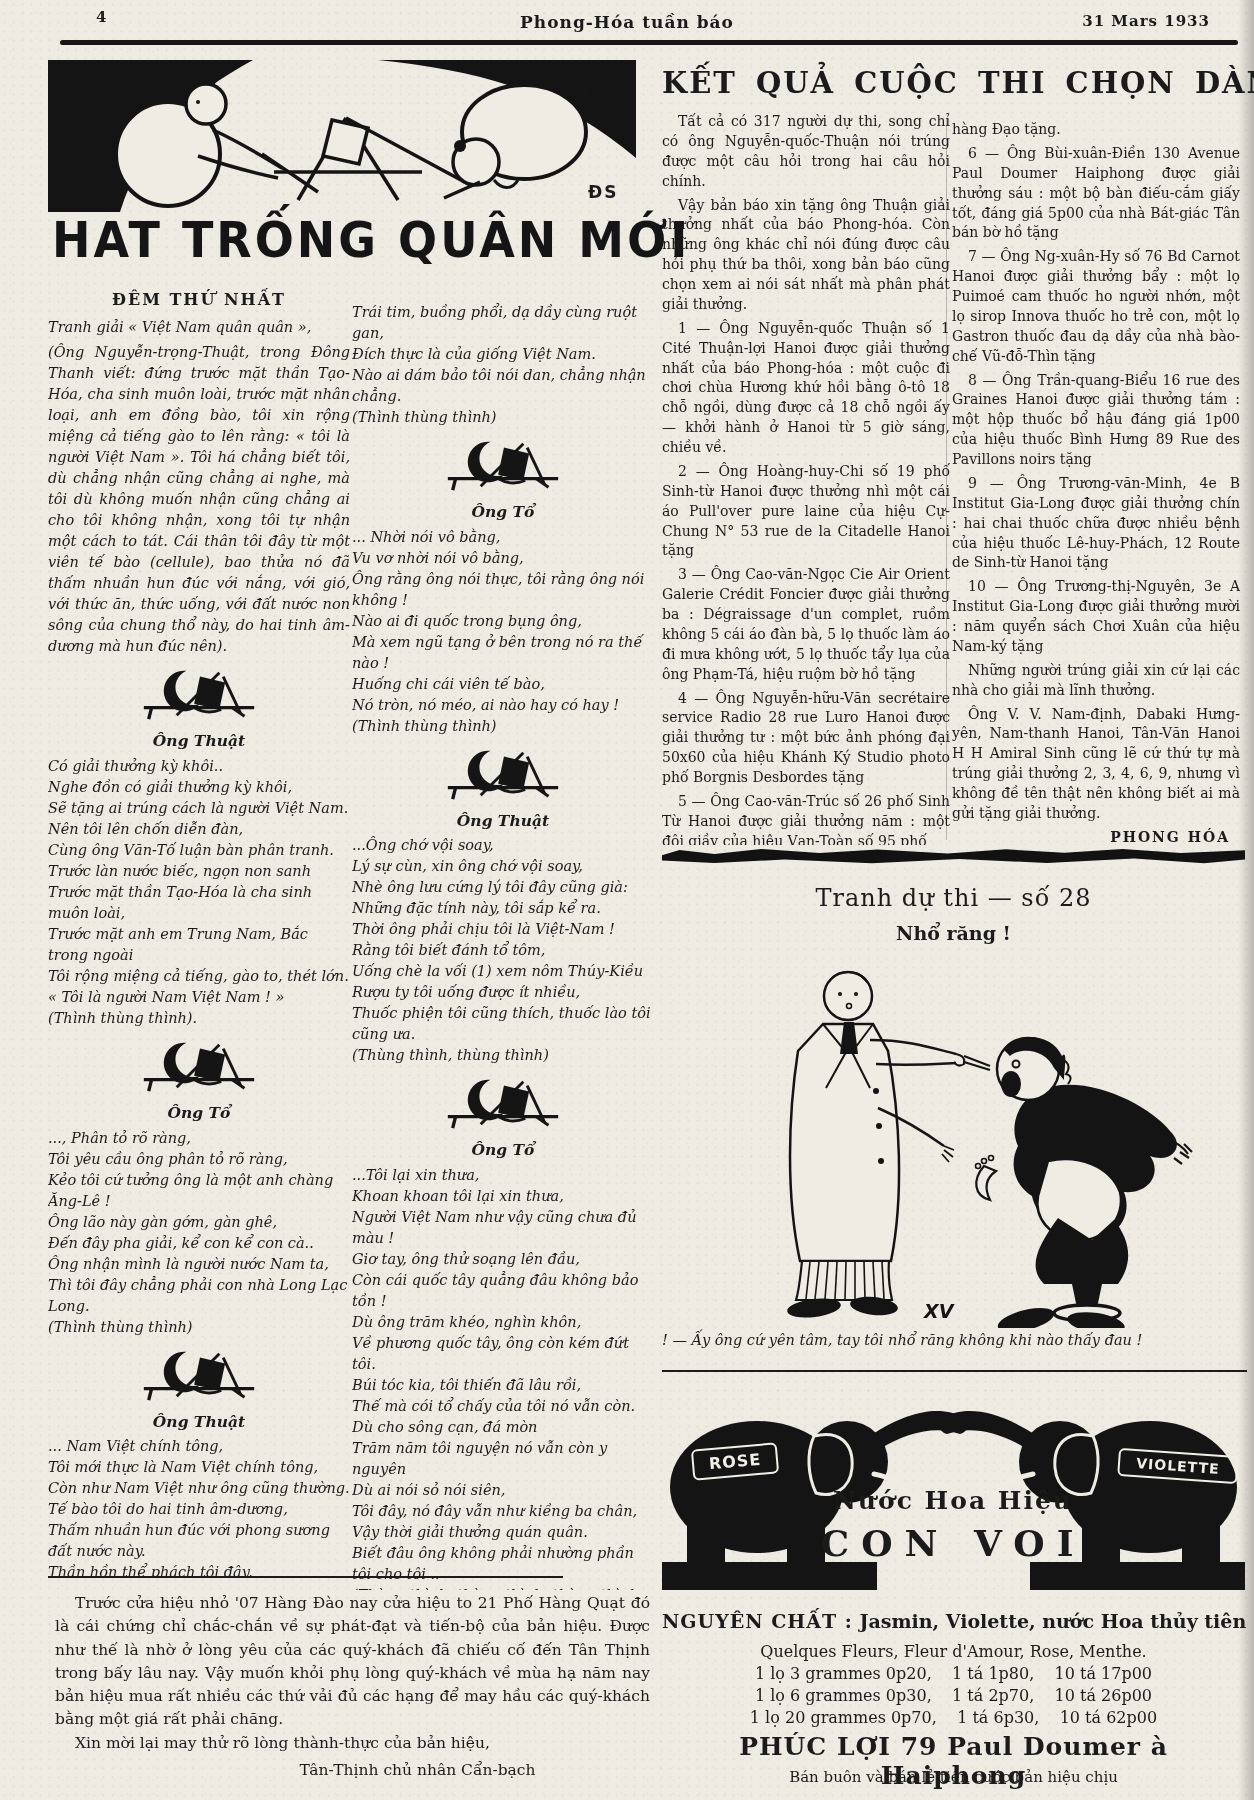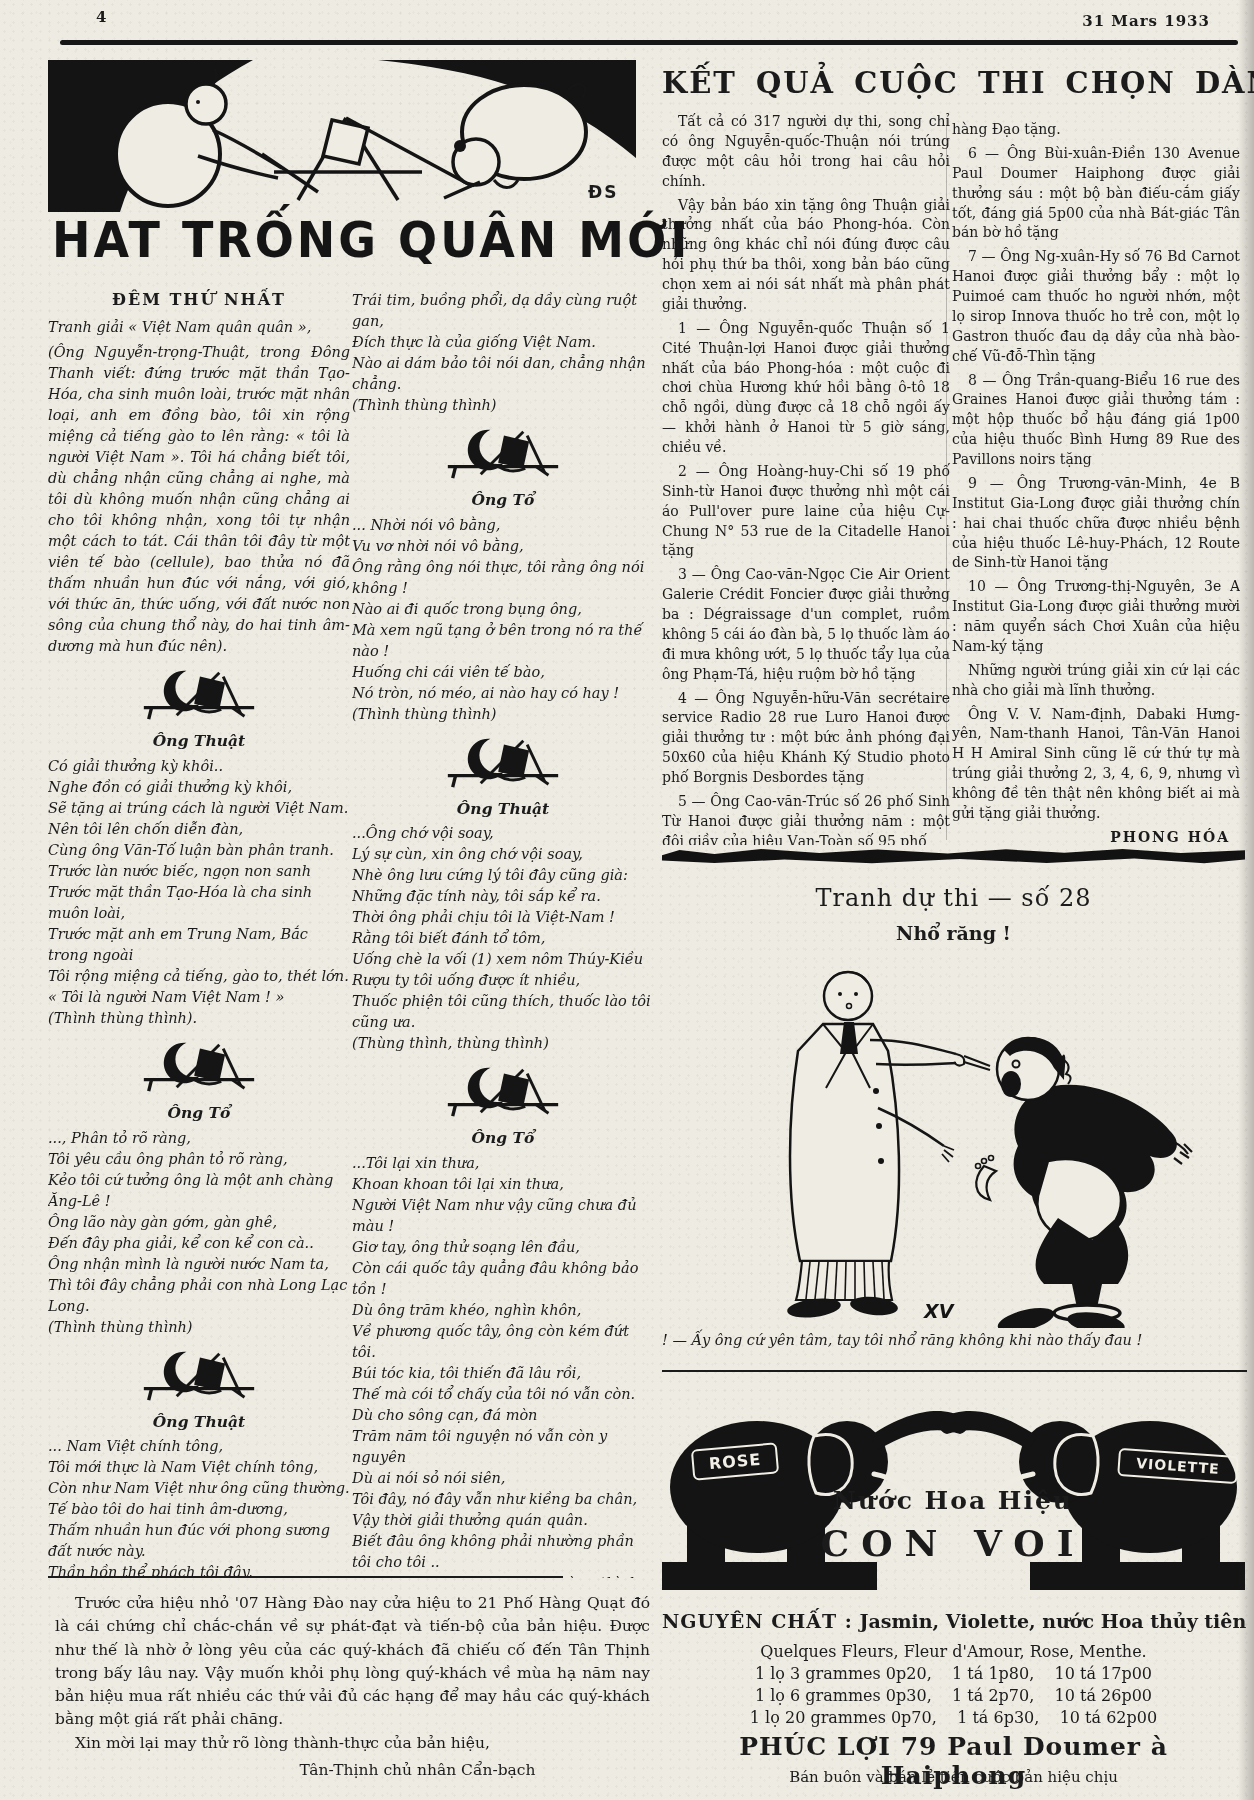--- a/index.html
+++ b/index.html
@@ -16,21 +16,21 @@
   .pg-num{left:96px;top:8px;font-weight:bold;font-size:15px;}
   .masthead{left:0;top:12px;width:100%;text-align:center;font-weight:bold;font-size:17px;letter-spacing:1px;}
   .date{right:44px;top:12px;font-size:15px;font-weight:bold;letter-spacing:1px;}
   .head-rule{left:60px;top:40px;width:1178px;height:5px;background:#161616;border-radius:3px;}
   
   .poem-title{left:52px;top:210px;width:600px;font-family:"DejaVu Sans",sans-serif;font-weight:bold;
     font-size:46px;letter-spacing:3px;transform:scaleY(1.1);transform-origin:top left;color:#151515;white-space:nowrap;}
   .artist-mark{left:588px;top:182px;font-family:"DejaVu Sans",sans-serif;font-weight:bold;font-size:17px;letter-spacing:2px;}
   .pcol{width:302px;font-size:14.5px;line-height:1.45;}
   .pcol1{left:48px;top:288px;height:1290px;overflow:hidden;}
-  .pcol2{left:352px;top:288px;height:1290px;overflow:hidden;}
+  .pcol2{left:352px;top:300px;height:1290px;overflow:hidden;}
   .night-head{text-align:center;font-weight:bold;font-size:16px;letter-spacing:2px;margin:0 0 6px;}
   .verse{font-style:italic;}
   .prose{font-style:italic;text-align:justify;margin:0 0 4px;}
   .stanza{white-space:pre-line;margin:2px 0 6px;}
   .speaker{text-align:center;font-weight:bold;font-style:italic;font-size:15.5px;margin:5px 0 3px;}
   .drum{display:block;margin:8px auto 2px;width:132px;height:60px;}
   
   .headline{left:662px;top:66px;width:583px;text-align:center;font-weight:bold;font-size:29px;
     letter-spacing:2px;word-spacing:7px;white-space:nowrap;}
   .ccol{width:288px;font-size:14px;line-height:1.42;}
@@ -82,20 +82,21 @@
       <path d="M52,6 A21,21 0 1 0 66,40 A16,16 0 1 1 52,6 Z" fill="#151515"></path>
       <polygon points="66,12 92,18 86,46 60,40" fill="#151515"></polygon>
       <path d="M60,44 Q73,52 88,46" fill="none" stroke="#151515" stroke-width="3"></path>
     </g>
   </defs>
 </svg>
 
 <div class="sheet">
 
   <span class="abs pg-num">4</span>
+  <div class="abs masthead">Phong-Hóa tuần báo</div>
   <span class="abs date">31 Mars 1933</span>
   <div class="abs head-rule"></div>
 
   <svg class="abs" style="left:48px;top:60px" width="588" height="152" viewBox="0 0 588 152">
     <path d="M0,0 L205,0 C140,35 95,80 72,152 L0,152 Z" fill="#141414"></path>
     <path d="M330,0 L588,0 L588,98 C555,70 515,45 468,28 C430,14 380,5 330,0 Z" fill="#141414"></path>
     <circle cx="120" cy="94" r="52" fill="#efece3" stroke="#141414" stroke-width="4"></circle>
     <circle cx="158" cy="44" r="20" fill="#efece3" stroke="#141414" stroke-width="3.5"></circle>
     <path d="M164,25 q8,-10 2,-16" class="ln" stroke-width="3"></path>
     <circle cx="150" cy="42" r="2" fill="#141414"></circle>

